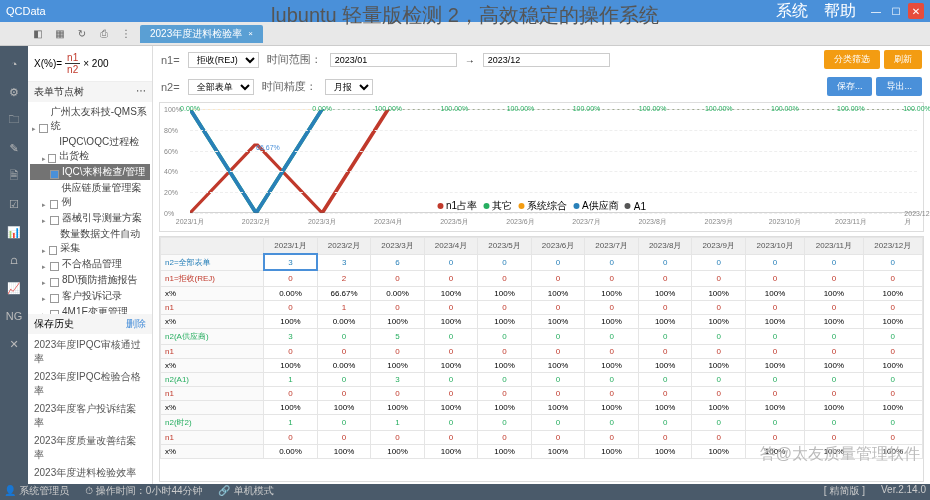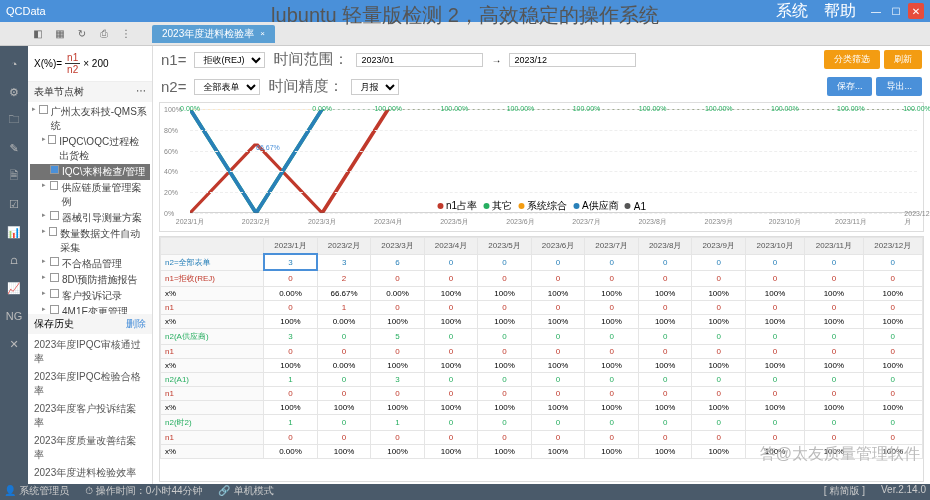--- a/index.html
+++ b/index.html
@@ -5,48 +5,48 @@
 *{margin:0;padding:0;box-sizing:border-box;font-family:"Microsoft YaHei",Arial,sans-serif;font-size:10px}
 body{background:#f0f0f0;width:930px;height:500px;overflow:hidden;position:relative}
 .titlebar{height:22px;background:#4a90d9;display:flex;align-items:center;color:#fff;padding:0 6px}
 .titlebar .title{font-size:11px}
 .titlebar .spacer{flex:1}
 .titlebar .menu-item{margin:0 8px;font-size:16px;cursor:pointer}
 .titlebar .win-btn{width:16px;height:16px;margin-left:4px;display:flex;align-items:center;justify-content:center;cursor:pointer;font-size:10px}
 .win-close{background:#e74c3c;border-radius:2px}
 .toolbar{height:24px;background:#e8e8e8;display:flex;align-items:center;border-bottom:1px solid #ccc;padding-left:28px}
 .toolbar .tb-btn{width:20px;height:20px;margin-right:2px;cursor:pointer;display:flex;align-items:center;justify-content:center;color:#666}
-.tab-strip{display:flex;align-items:center;margin-left:14px}
+.tab-strip{display:flex;align-items:center;margin-left:2px}
 .tab{padding:2px 10px;background:#5a9fd4;color:#fff;font-size:9px;border-radius:2px 2px 0 0;margin-right:2px;cursor:pointer;display:flex;align-items:center}
 .tab .x{margin-left:6px;font-size:8px}
 .banner{position:absolute;top:0;left:0;right:0;text-align:center;font-size:20px;color:#555;pointer-events:none;z-index:100;padding-top:2px}
 .main{display:flex;height:calc(100% - 62px)}
 .sidebar{width:28px;background:#4a5a6a;display:flex;flex-direction:column;align-items:center;padding-top:4px}
 .sidebar .sb-icon{width:20px;height:20px;margin:4px 0;color:#bbb;cursor:pointer;display:flex;align-items:center;justify-content:center;font-size:11px}
 .left-panel{width:125px;background:#fff;border-right:1px solid #ddd;display:flex;flex-direction:column}
 .formula{padding:6px;font-size:10px;display:flex;align-items:center;border-bottom:1px solid #eee}
 .formula .frac{display:inline-flex;flex-direction:column;align-items:center;margin:0 3px}
 .formula .frac .num{border-bottom:1px solid #333;padding:0 2px;color:#c0392b}
 .formula .frac .den{padding:0 2px;color:#c0392b}
 .tree-hdr{padding:3px 6px;font-size:9px;color:#333;background:#f5f5f5;display:flex;justify-content:space-between}
 .tree{flex:1;overflow:auto;padding:2px}
-.tree-item{display:flex;align-items:flex-start;padding:1px 2px;font-size:9px;color:#444;cursor:pointer}
+.tree-item{display:flex;align-items:flex-end;padding:1px 2px;font-size:9px;color:#444;cursor:pointer}
 .tree-item.l1{padding-left:12px}
 .tree-item.l2{padding-left:24px}
 .tree-item .exp{width:8px;font-size:7px;color:#888}
 .tree-item .chk{width:9px;height:9px;border:1px solid #999;margin-right:3px;display:inline-block}
 .tree-item .chk.checked{background:#4a90d9}
 .tree-item.sel{background:#737373;color:#fff}
 .hist-hdr{padding:3px 6px;font-size:9px;background:#f5f5f5;display:flex;justify-content:space-between}
 .hist-hdr a{color:#4a90d9;cursor:pointer}
 .hist{padding:2px 6px}
 .hist-item{font-size:10px;color:#555;padding:2px 0;cursor:pointer}
 .content{flex:1;display:flex;flex-direction:column;background:#fff;overflow:hidden}
 .filters{padding:4px 8px;display:flex;align-items:center;gap:8px;flex-wrap:wrap}
-.filters label{font-size:15px;color:#666}
+.filters label{font-size:11px;color:#666}
 .filters select,.filters input{font-size:9px;padding:1px 4px;border:1px solid #ccc;background:#fff}
 .filters .right-btns{margin-left:auto;display:flex;gap:4px}
 .btn{padding:3px 10px;font-size:9px;border:none;border-radius:2px;cursor:pointer}
 .btn-orange{background:#f39c12;color:#fff}
 .btn-blue{background:#4a90d9;color:#fff}
 .chart{height:130px;border:1px solid #ddd;margin:2px 6px;position:relative;background:#fff}
 .chart-inner{position:absolute;left:30px;right:6px;top:6px;bottom:18px}
 .grid-line{position:absolute;left:0;right:0;border-top:1px dashed #eee}
 .y-label{position:absolute;left:-26px;font-size:7px;color:#888;transform:translateY(-50%)}
 .x-label{position:absolute;bottom:-14px;font-size:7px;color:#888;transform:translateX(-50%)}

